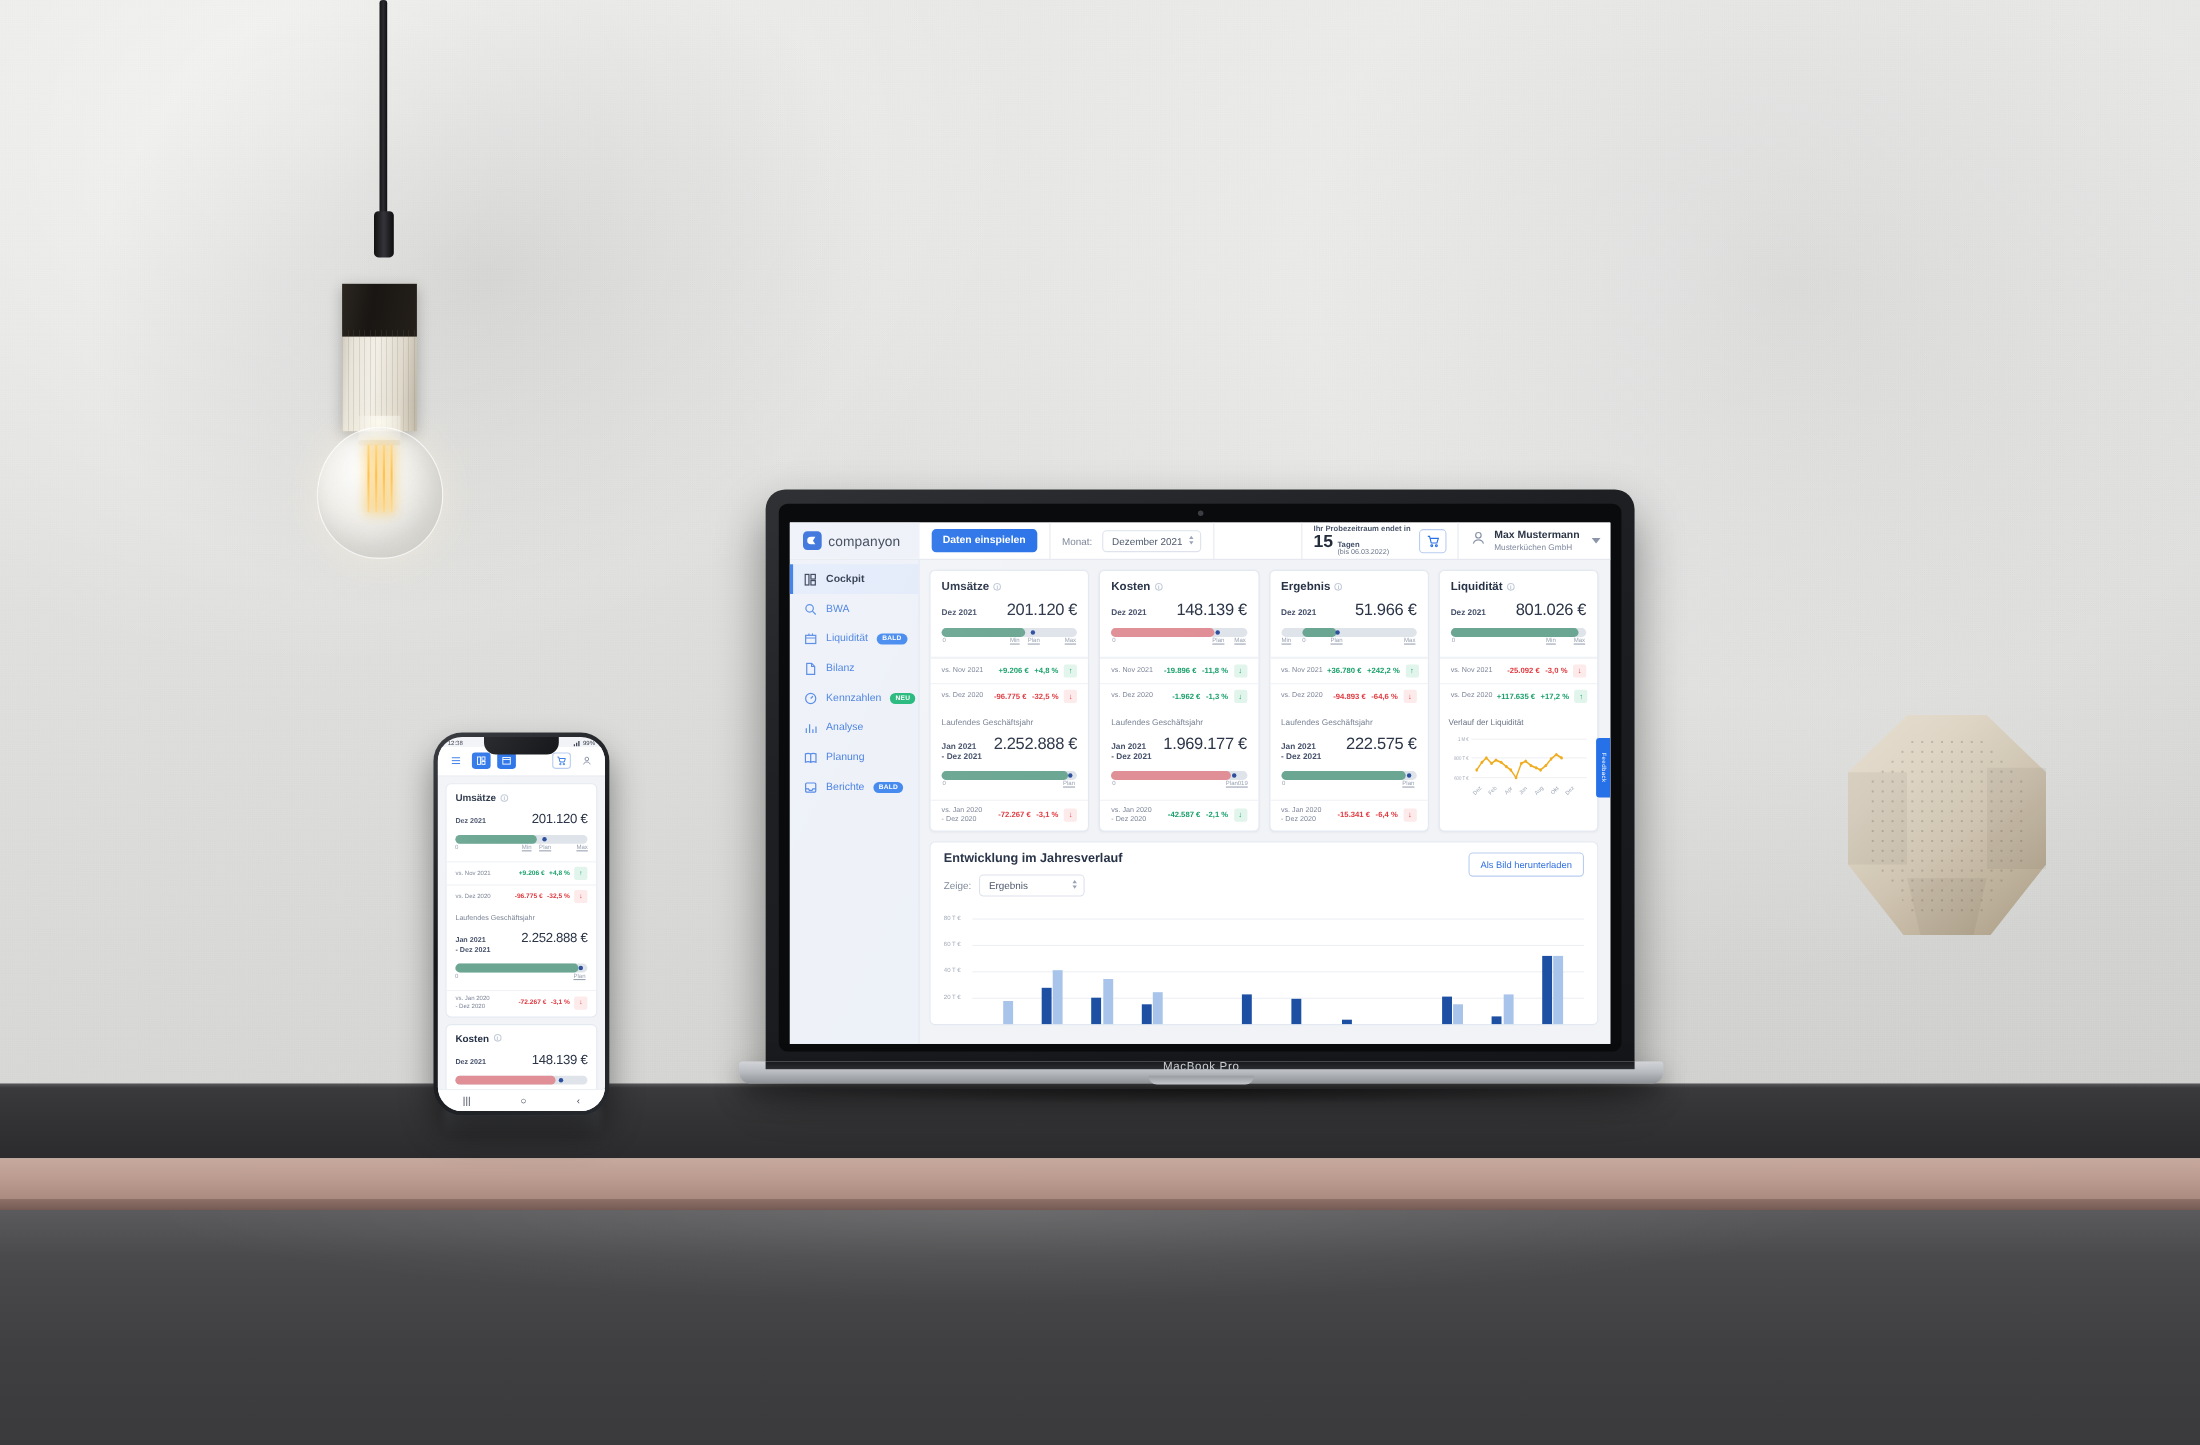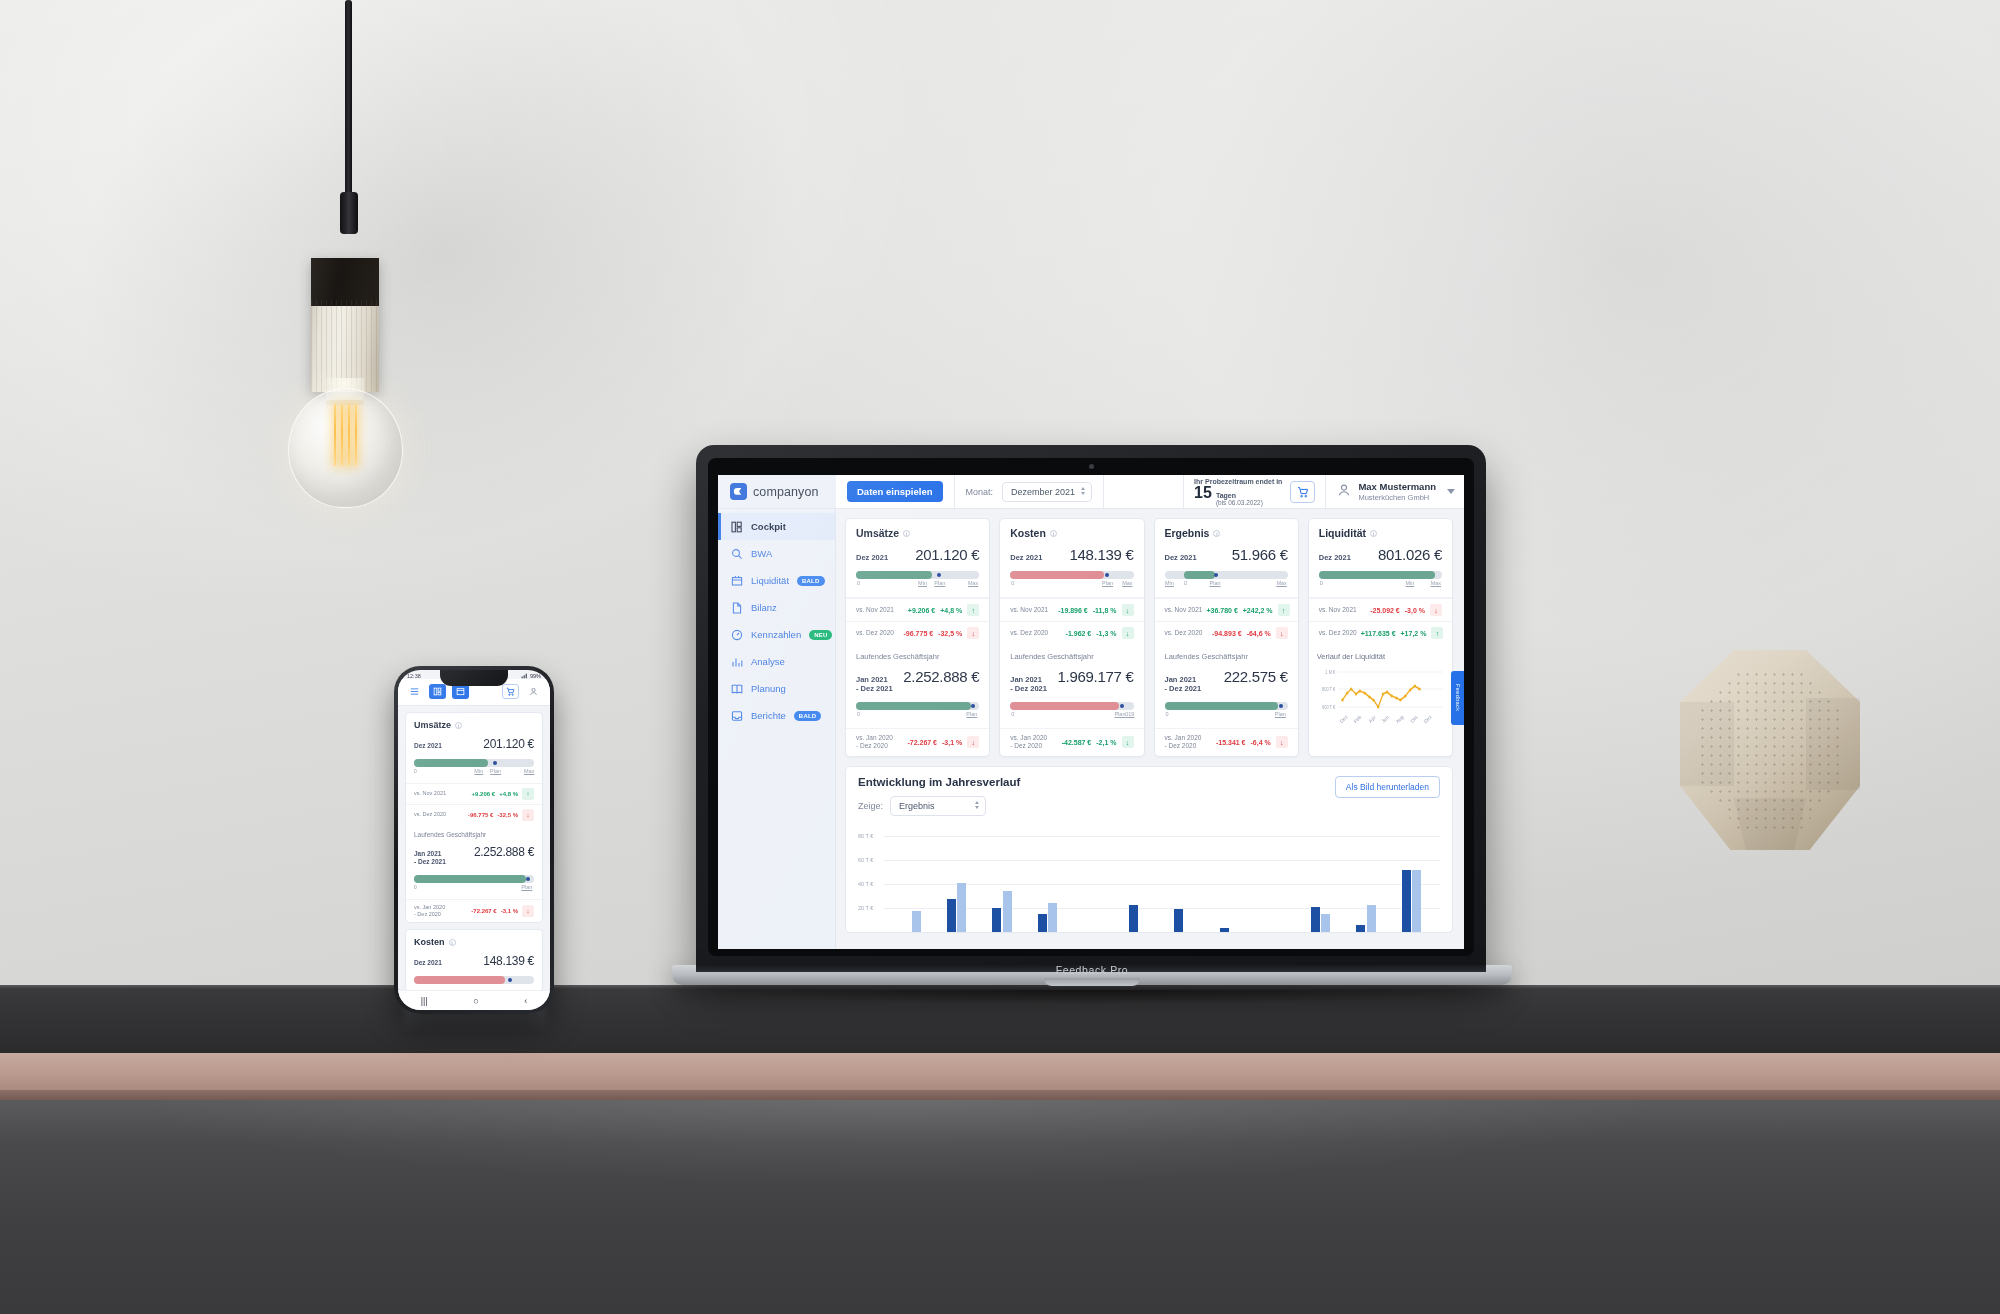--- a/index.html
+++ b/index.html
@@ -1046,17 +1046,17 @@
               <span>Feedback</span>
             </div>
           </div>
 
           <div class="screen-glare"></div>
         </div>
       </div>
     </div>
     <div class="base"></div>
     <div class="base-strip"></div>
-    <div class="mbp-label">Feedback Pro</div>
+    <div class="mbp-label">MacBook Pro</div>
     <div class="base-notch"></div>
     <div class="base-shadow"></div>
   </div>
 </div>
 
 </body></html>

